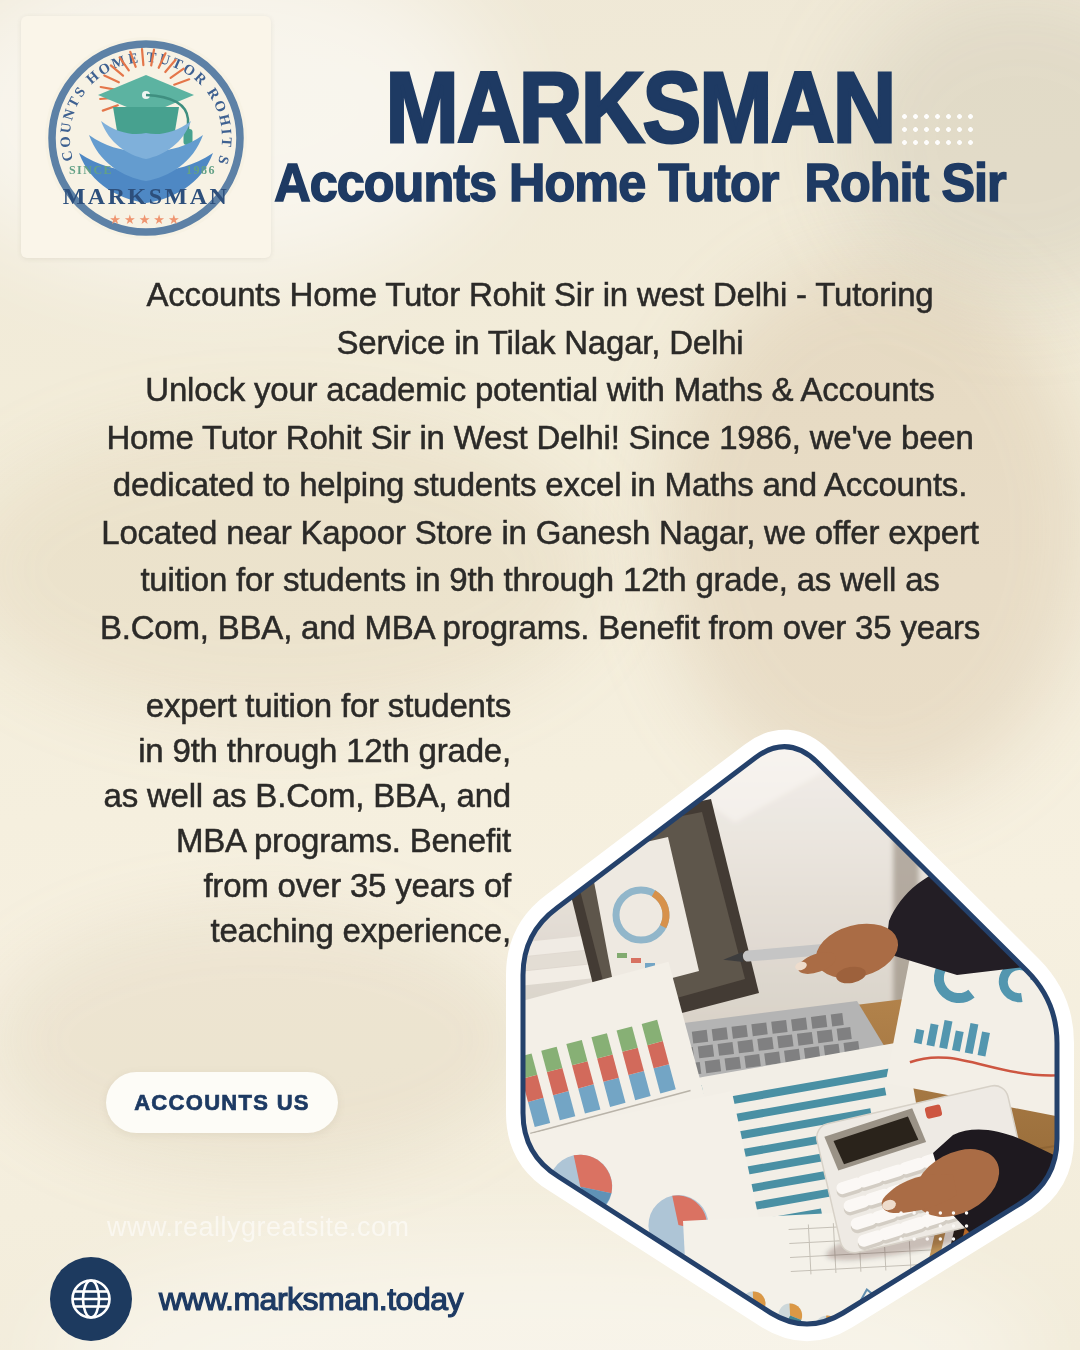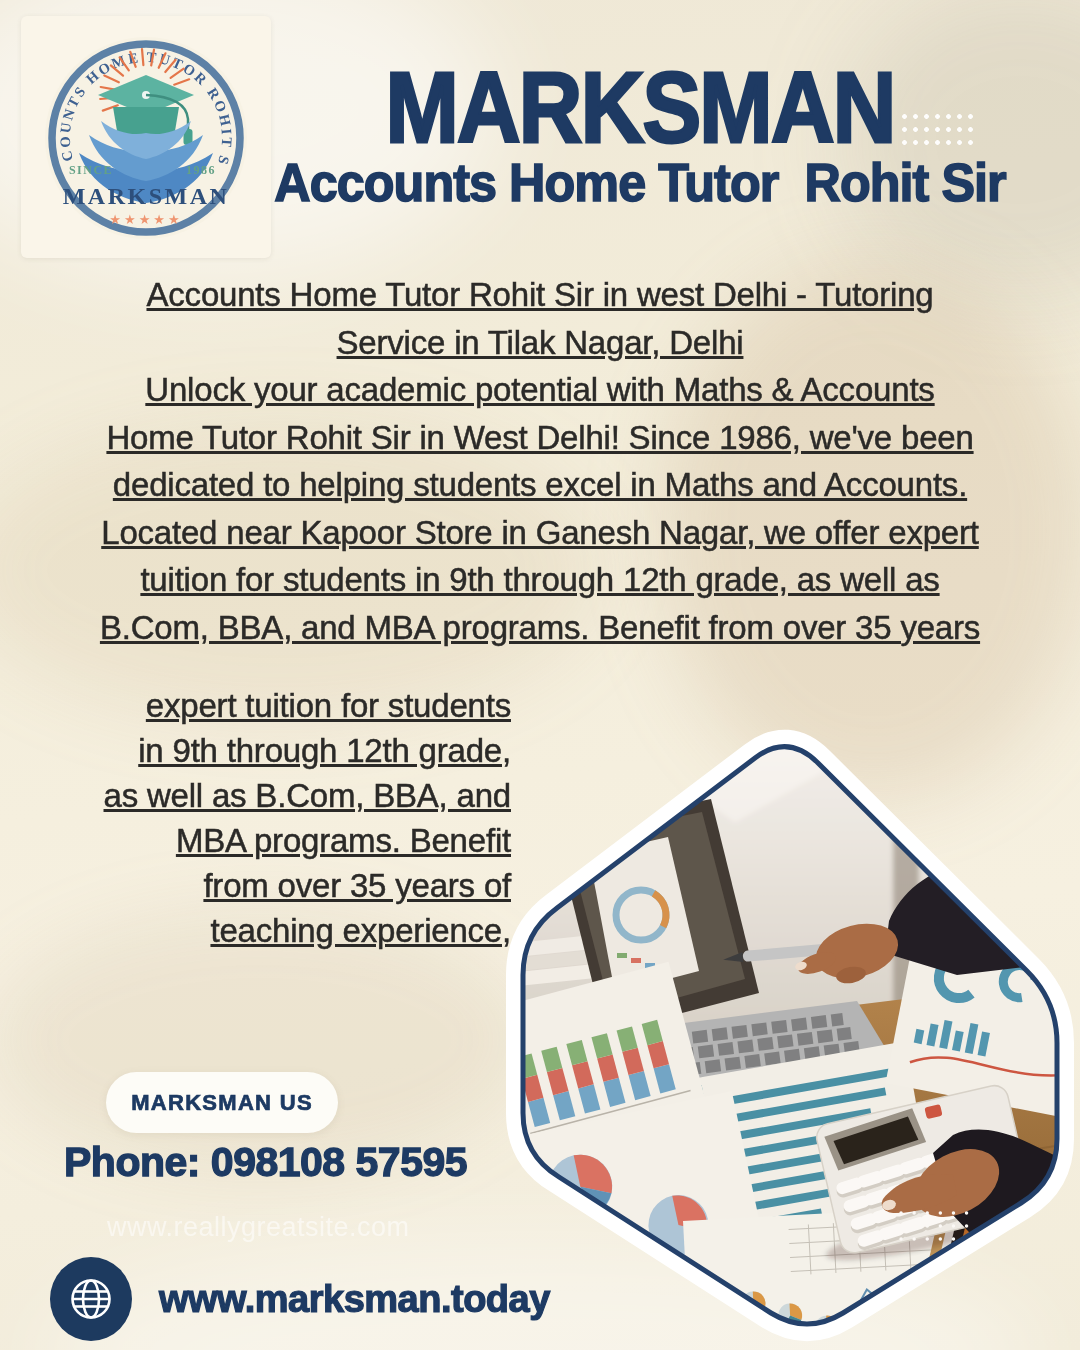--- a/index.html
+++ b/index.html
@@ -24,38 +24,38 @@
     background-image:radial-gradient(circle,rgba(255,255,255,.95) 2px,rgba(255,255,255,0) 2.7px);
     background-size:11px 13px;}
 
   .title{position:absolute;left:240px;top:50px;width:800px;text-align:center;
     font-size:100px;font-weight:700;color:#1e3a63;-webkit-text-stroke:3px #1e3a63;
     letter-spacing:-2px;transform:scaleX(.88);transform-origin:50% 50%;white-space:pre;}
   .subtitle{position:absolute;left:240px;top:152px;width:800px;text-align:center;
     font-size:53px;font-weight:700;color:#1e3a63;-webkit-text-stroke:1.6px #1e3a63;
     letter-spacing:-1px;transform:scaleX(.95);transform-origin:50% 50%;white-space:pre;}
 
-  .prelines{white-space:pre-line;text-decoration:underline;}
+  .prelines{white-space:pre-line;}
   .intro{position:absolute;left:20px;top:271px;width:1040px;text-align:center;
     font-size:33px;line-height:47.5px;color:#2b2a28;-webkit-text-stroke:.5px #2b2a28;letter-spacing:-.2px;}
   .side{position:absolute;left:25px;top:683px;width:486px;text-align:right;
     font-size:33px;line-height:45px;color:#2b2a28;-webkit-text-stroke:.5px #2b2a28;letter-spacing:-.2px;}
 
   .hex{position:absolute;left:505px;top:713px;width:570px;height:640px;}
 
   .contact-btn{position:absolute;left:106px;top:1072px;width:232px;height:61px;border-radius:32px;
     background:#fdfcf7;box-shadow:0 2px 8px rgba(120,105,75,.10);display:flex;align-items:center;justify-content:center;cursor:pointer;}
   .contact-btn span{font-size:22px;font-weight:700;letter-spacing:1.3px;color:#1d3a63;-webkit-text-stroke:.7px #1d3a63;}
 
   .phone{position:absolute;left:64px;top:1139px;font-size:41px;font-weight:700;color:#1d3a63;
     -webkit-text-stroke:1.3px #1d3a63;letter-spacing:-.5px;}
   .watermark{position:absolute;left:107px;top:1212px;font-size:27px;color:rgba(255,255,255,.55);letter-spacing:.5px;}
 
   .footer{position:absolute;left:49px;top:1256px;display:flex;align-items:center;gap:26px;}
-  .site{font-size:38px;font-weight:700;color:#1d3a63;-webkit-text-stroke:1.2px #1d3a63;letter-spacing:-.5px;}
+  .site{font-size:32px;font-weight:400;color:#1d3a63;-webkit-text-stroke:1.2px #1d3a63;letter-spacing:-.5px;}
 </style>
 </head>
 <body>
 
 <div class="canvas">
 
   <div class="blob g1"></div>
   <div class="blob g2"></div>
   <div class="blob g3"></div>
   <div class="blob g4"></div>
@@ -354,24 +354,23 @@
           <path d="M396,526 H466"></path>
       </g>
 
       <rect x="0" y="0" width="570" height="640" fill="#c08a4e" opacity=".06"></rect>
     </g>
 
     <path d="M250 45 Q283 20 313 50 L522 258 Q552 288 552 330 L552 426 Q552 468 516 490 L338 600 Q302 622 266 600 L54 464 Q18 442 18 400 L18 262 Q18 220 52 195 Z" fill="none" stroke="#24416b" stroke-width="5" stroke-linejoin="round"></path>
   </svg>
 
   <div class="contact-btn">
-    <span>MARKSMAN US</span>
+    <span>ACCOUNTS US</span>
   </div>
 
-  <div class="phone">Phone: 098108 57595</div>
   <div class="watermark">www.reallygreatsite.com</div>
 
   <div class="footer">
     <svg width="84" height="86" viewBox="0 0 84 86">
       <ellipse cx="42" cy="43" rx="41" ry="42" fill="#1d3a5f"></ellipse>
       <g stroke="#ffffff" stroke-width="2.6" fill="none">
         <circle cx="42" cy="43" r="18.5"></circle>
         <ellipse cx="42" cy="43" rx="8" ry="18.5"></ellipse>
         <line x1="26" y1="35.5" x2="58" y2="35.5"></line>
         <line x1="23.5" y1="43" x2="60.5" y2="43"></line>

